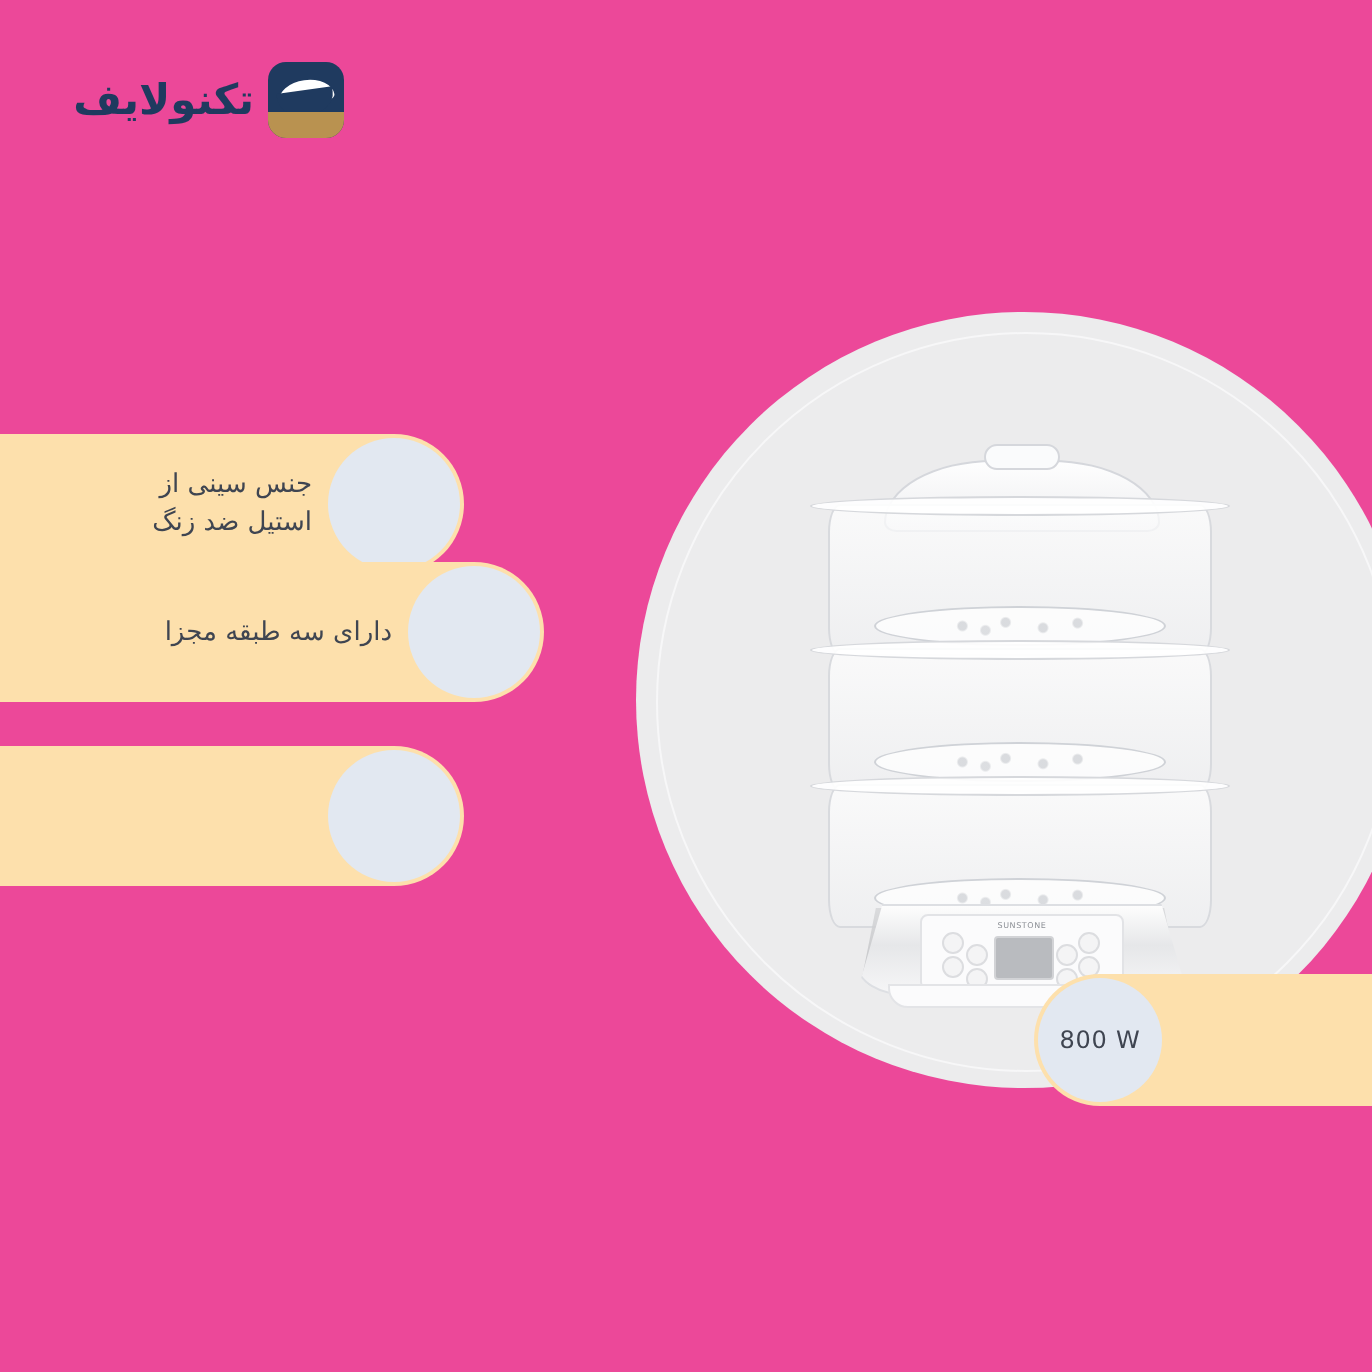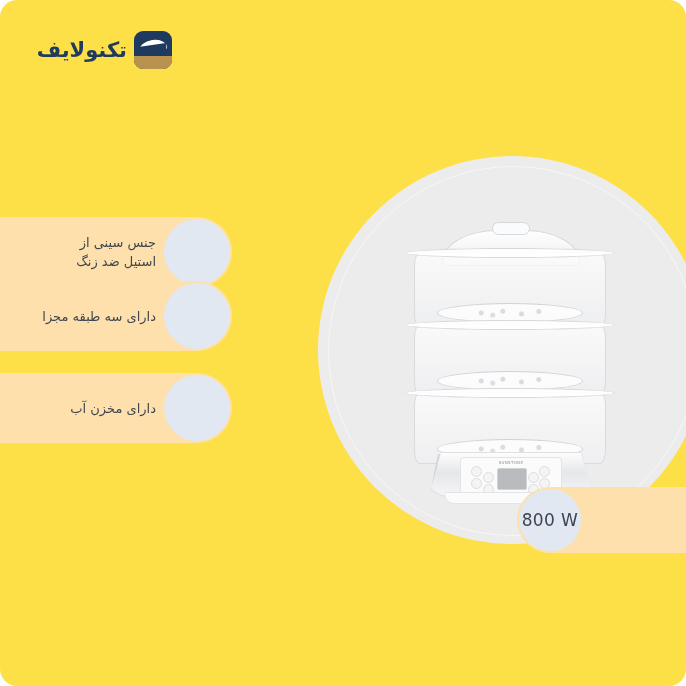--- a/index.html
+++ b/index.html
@@ -7,23 +7,22 @@
     padding: 0;
     background: #ffffff;
   }
   body {
     font-family: "DejaVu Sans", "Liberation Sans", sans-serif;
   }
   #stage {
     position: relative;
     width: 686px;
     height: 686px;
-    background: #fde047;
+    background: #ec4899;
     overflow: hidden;
-    border-radius: 17px;
   }
 
   
   .logo-wrap {
     position: absolute;
     left: 22px;
     top: 22px;
     width: 150px;
     height: 56px;
     display: flex;
@@ -278,21 +277,21 @@
     top: 2px;
     width: 62px;
     height: 62px;
     border-radius: 50%;
     background: #e2e8f1;
     display: flex;
     align-items: center;
     justify-content: center;
   }
   .watt-text {
-    font-size: 17px;
+    font-size: 12px;
     color: #3f4551;
     letter-spacing: .4px;
   }
 </style>
 </head>
 <body>
 
 <div id="stage">
 
   <div class="logo-wrap">
@@ -342,28 +341,27 @@
     </div>
     <div class="base-foot"></div>
   </div>
 
   <div class="pill" style="top:186px; width:232px;margin-top:31px;">
     <div class="pill-circle"></div>
     <div class="pill-label">جنس سینی از
 استیل ضد زنگ</div>
   </div>
 
-  <div class="pill" style="top:281px; width:232px;">
+  <div class="pill" style="top:281px; width:232px;padding-left:40px;">
     <div class="pill-circle"></div>
     <div class="pill-label">دارای سه طبقه مجزا</div>
   </div>
 
   <div class="pill" style="top:373px; width:232px;">
     <div class="pill-circle"></div>
-    <div class="pill-label">دارای مخزن آب</div>
   </div>
 
   <div class="watt-pill">
     <div class="watt-circle">
       <span class="watt-text">800 W</span>
     </div>
   </div>
 
 </div>
 

